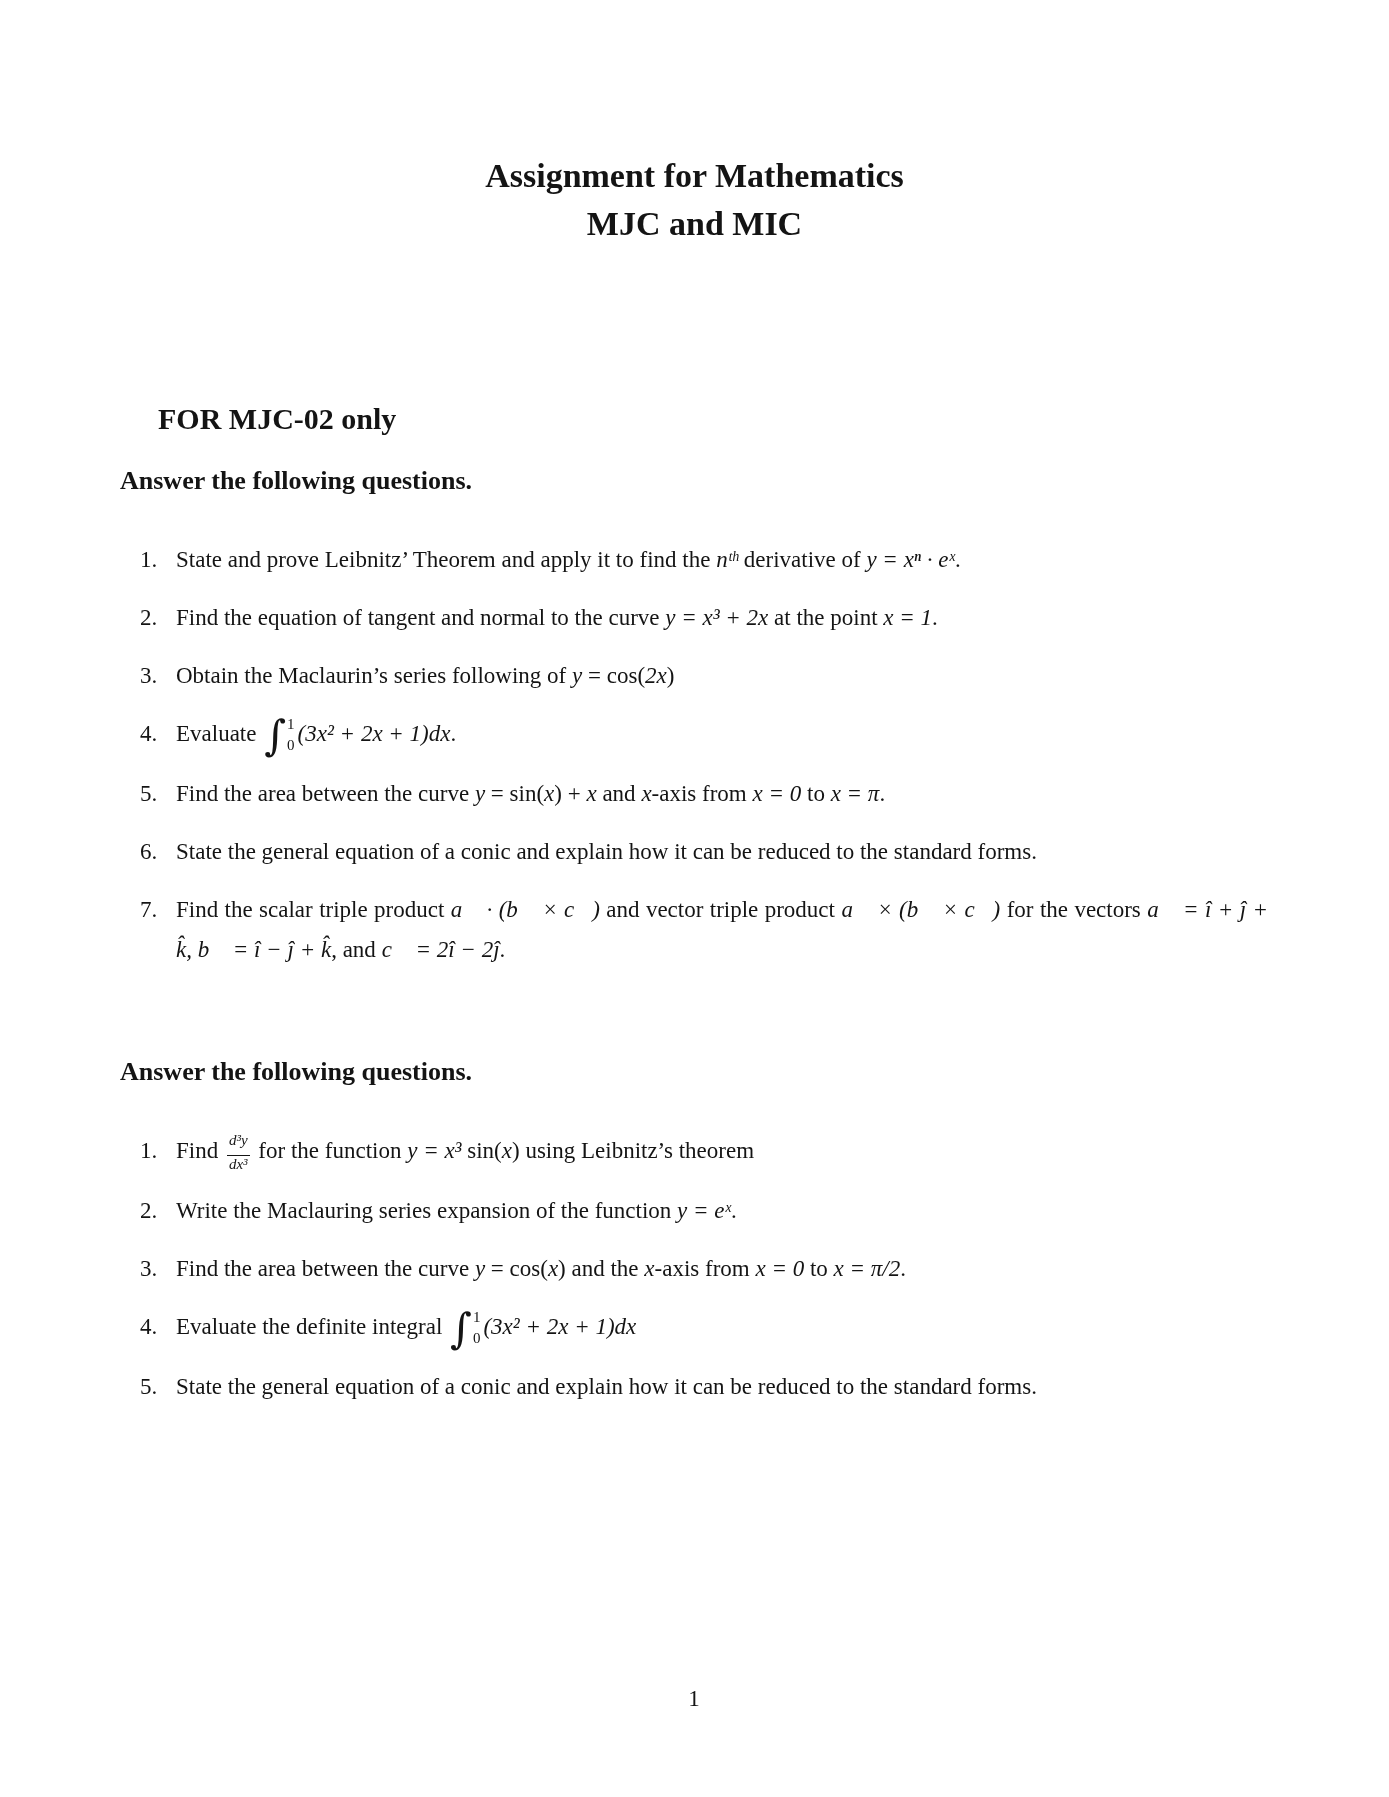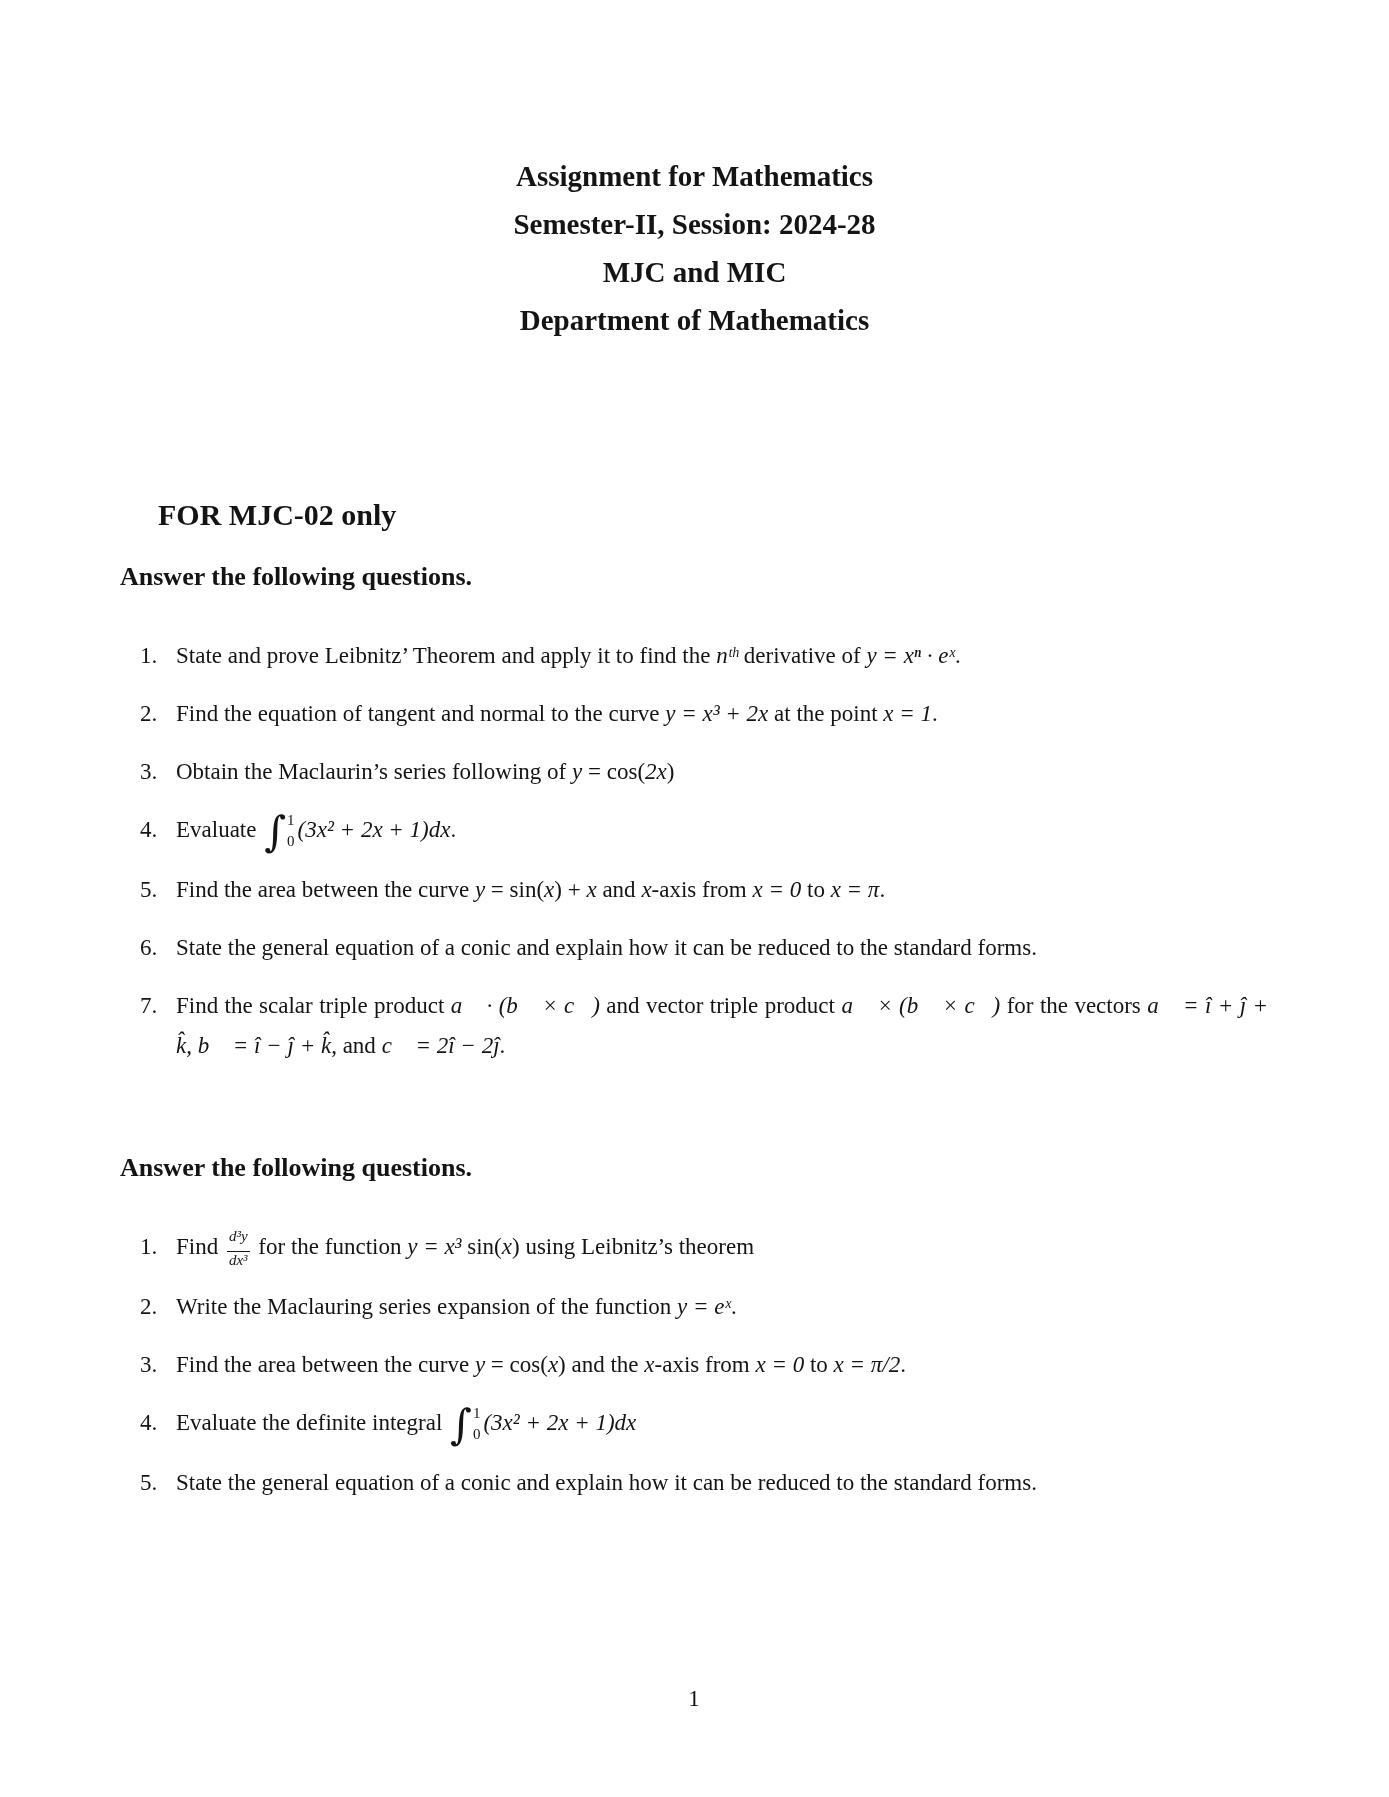--- a/index.html
+++ b/index.html
@@ -9,21 +9,21 @@
     width:1389px; height:1797px;
     background:#ffffff;
     color:#141414;
     font-family:"Liberation Serif","DejaVu Serif",serif;
     overflow:hidden;
   }
   .title-block {
     padding-top:152px;
     text-align:center;
     font-weight:700;
-    font-size:29px;
+    font-size:34px;
     line-height:48px;
   }
   .content { margin-left:120px; margin-right:121px; }
   .section.first { margin-top:150px; }
   .section.second { margin-top:85px; }
   .section-heading {
     font-size:30px; font-weight:700; line-height:42px;
     padding-left:38px;
   }
   .section-subheading {
@@ -69,23 +69,21 @@
     position:absolute; top:1686px; left:120px; width:1148px;
     text-align:center; font-size:23px;
   }
 </style>
 </head>
 <body>
 
 <div class="page">
   <header class="title-block">
     <div class="title-line">Assignment for Mathematics</div>
-    <div class="title-line">Semester-II, Session: 2024-28</div>
     <div class="title-line">MJC and MIC</div>
-    <div class="title-line">Department of Mathematics</div>
   </header>
 
   <main class="content">
   <section class="section first">
     <h1 class="section-heading">FOR MJC-02 only</h1>
     <h2 class="section-subheading">Answer the following questions.</h2>
     <div class="question-list">
           <div class="question">
             <span class="q-num">1.</span>
             <span class="q-body"><span class="plain">State and prove Leibnitz’ Theorem and apply it to find the </span><span class="math">nᵗʰ</span><span class="plain"> derivative of </span><span class="math">y = xⁿ · eˣ</span><span class="plain">.</span></span>

